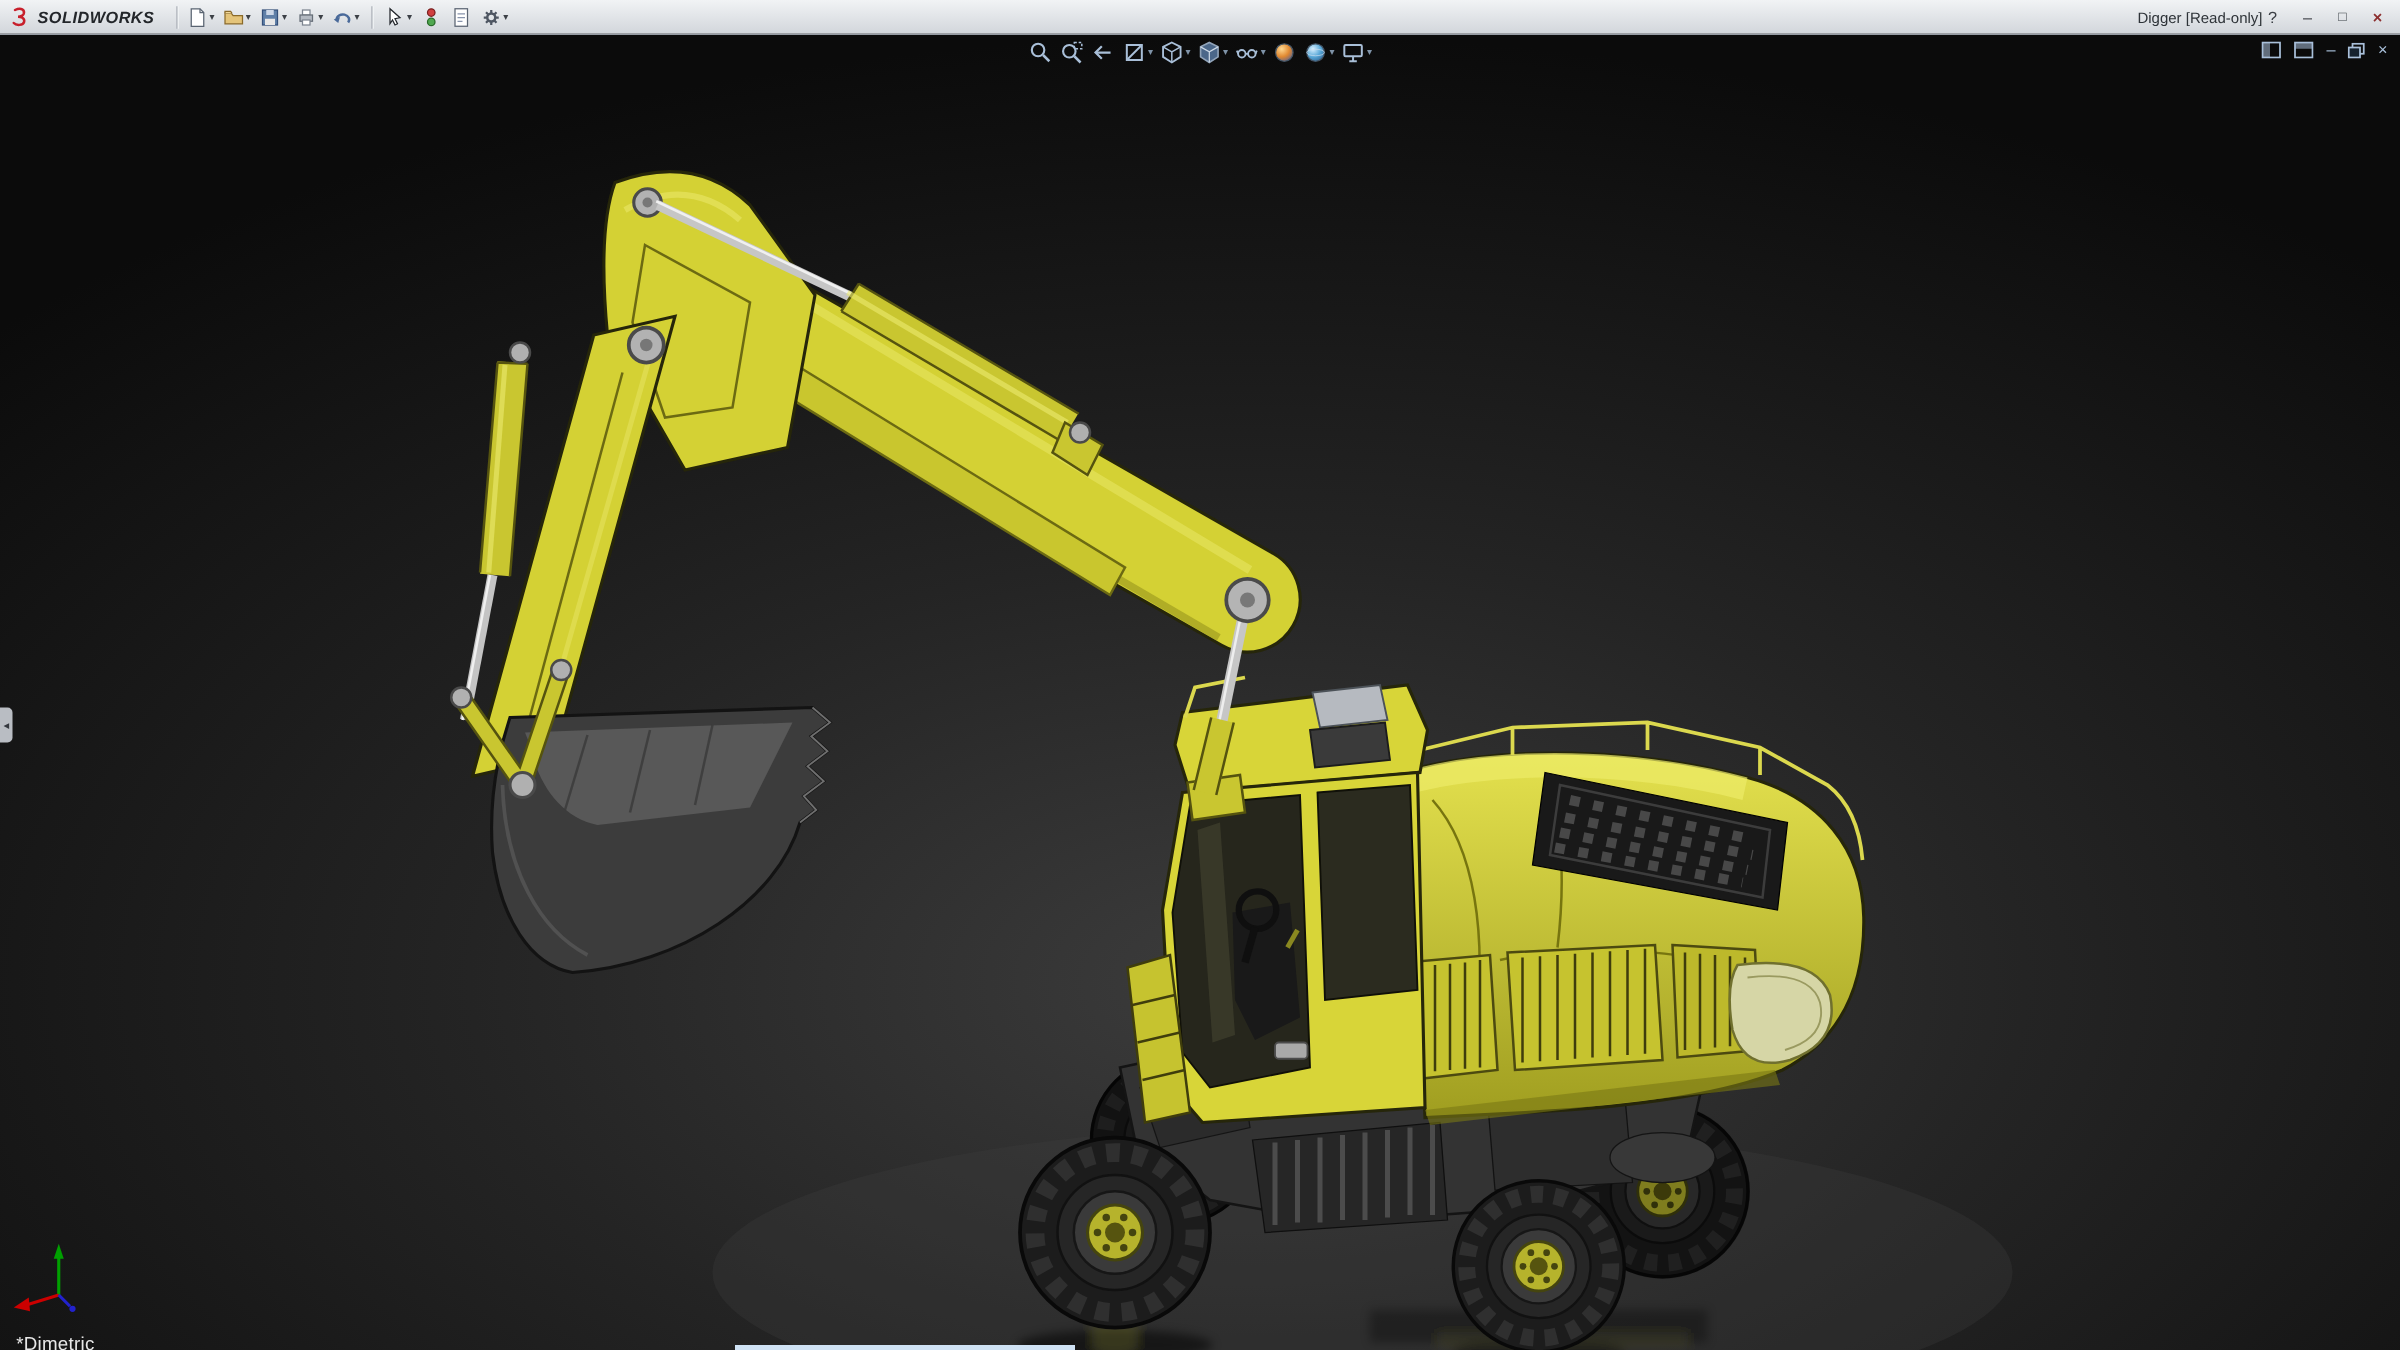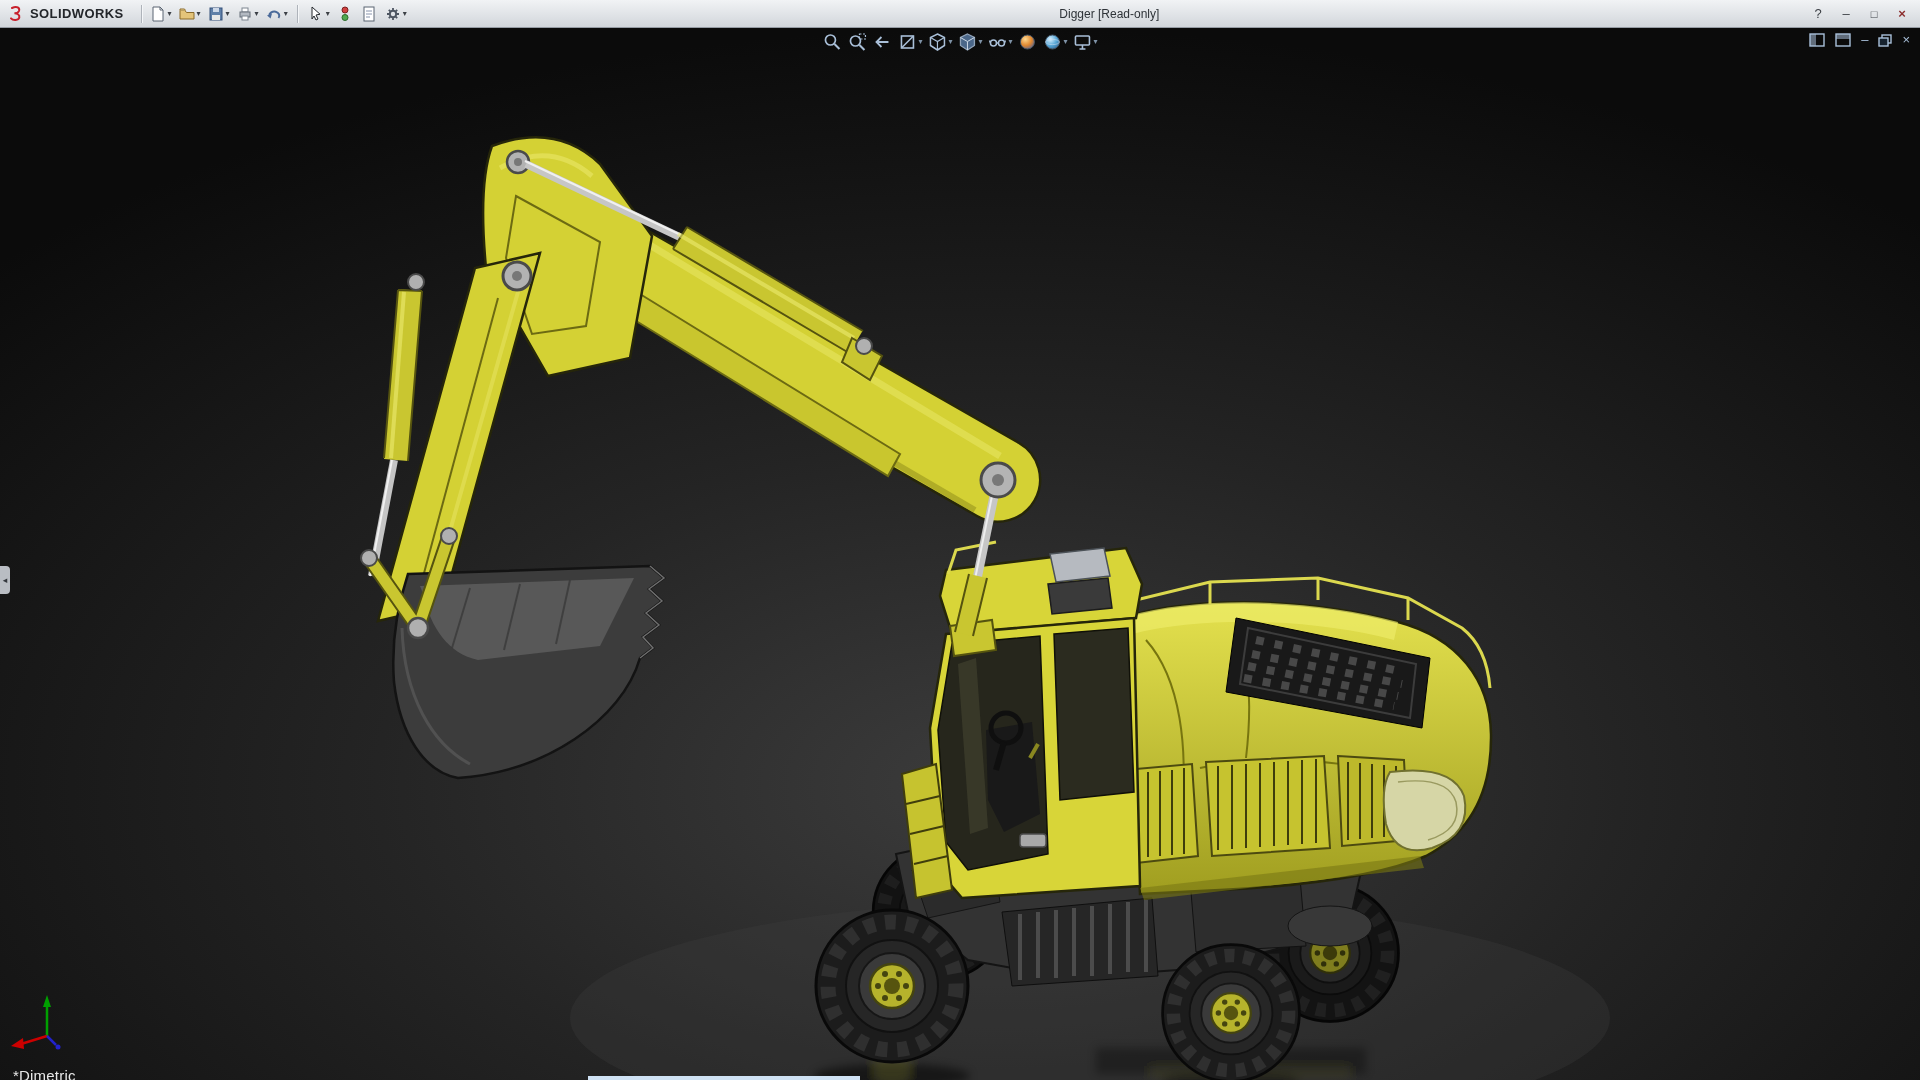--- a/index.html
+++ b/index.html
@@ -2,26 +2,26 @@
 <html><head>
 <meta charset="utf-8">
 <style>
   html,body{margin:0;padding:0;background:#000;}
   body{width:1920px;height:1080px;overflow:hidden;font-family:"Liberation Sans",sans-serif;-webkit-font-smoothing:antialiased;}
 
   
   .titlebar{height:28px;background:linear-gradient(#f1f3f5,#d2d6db);border-bottom:1px solid #969ca4;
     display:flex;align-items:center;padding:0 8px;box-sizing:border-box;position:relative;}
   .brand{display:flex;align-items:center;gap:5px;margin-right:12px;}
-  .brand-text{font-weight:bold;font-size:13px;letter-spacing:.4px;color:#23262a;}
+  .brand-text{font-weight:bold;font-size:13px;letter-spacing:.4px;color:#23262a;font-style:italic;}
   .tb-sep{width:1px;height:18px;background:#aeb3ba;margin:0 5px;box-shadow:1px 0 0 #f4f6f8;}
   .tb-icons{display:flex;align-items:center;gap:2px;}
   .tb-btn{display:flex;align-items:center;gap:1px;padding:1px 2px;border-radius:2px;}
   .caret{font-size:8px;color:#3c4046;line-height:1;}
-  .win-title{flex:1;text-align:center;font-size:12px;color:#2e3338;white-space:nowrap;overflow:hidden;}
+  .win-title{flex:1;text-align:right;font-size:12px;color:#2e3338;white-space:nowrap;overflow:hidden;}
   .win-controls{display:flex;align-items:center;gap:12px;font-size:13px;color:#3c4046;padding-right:2px;}
   .win-controls .wc{width:16px;text-align:center;line-height:16px;}
   .wc-max{font-size:11px;}
   .wc-close{color:#8c2f2f;font-weight:bold;}
 
   
   .viewport{position:relative;width:1920px;height:1052px;overflow:hidden;background:#101010;}
   svg.scene{position:absolute;left:0;top:0;}
 
   .headsup{position:absolute;top:3px;left:50%;transform:translateX(-50%);display:flex;align-items:center;gap:3px;}

